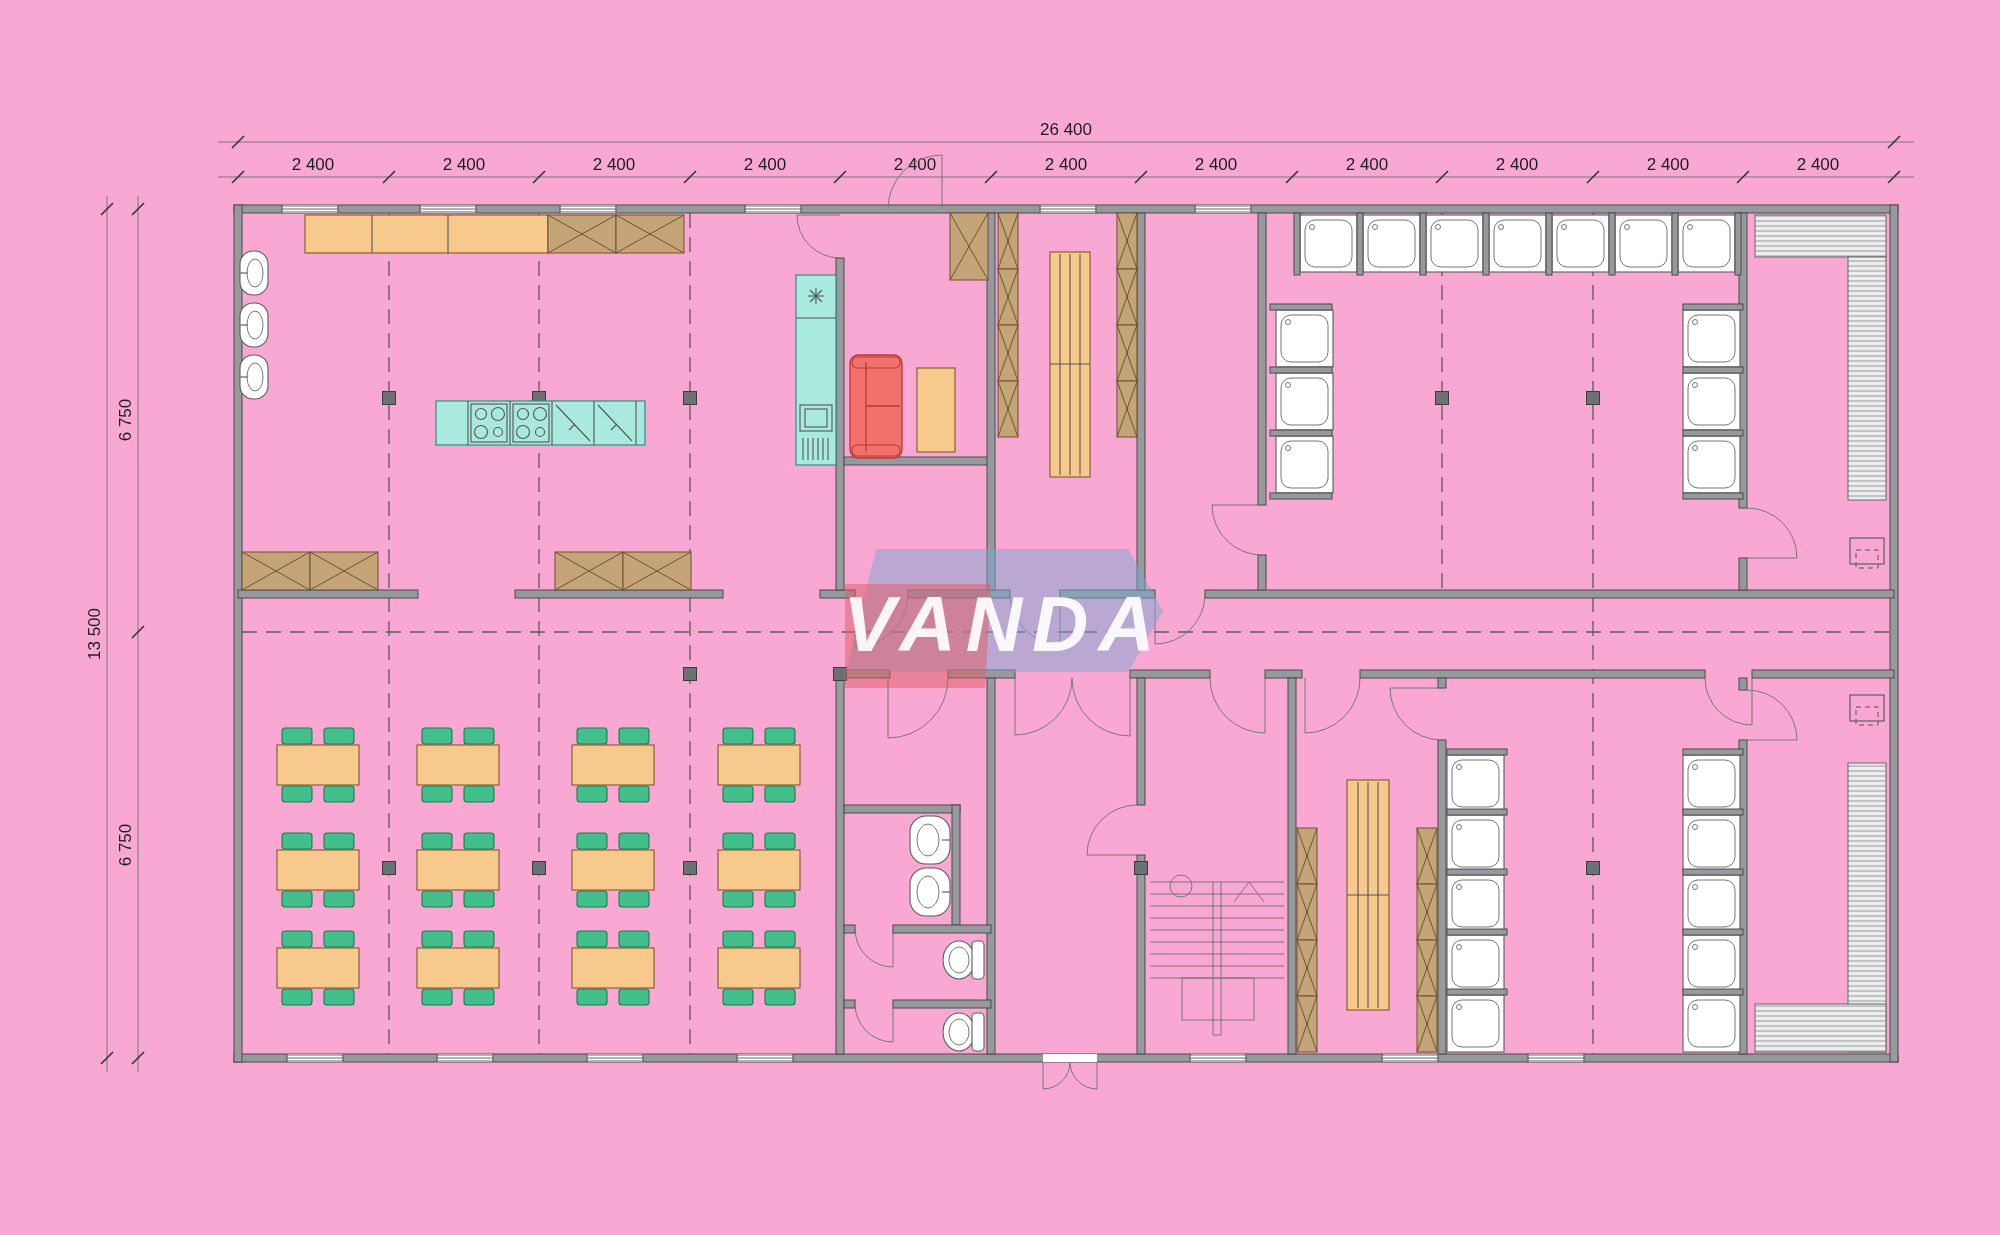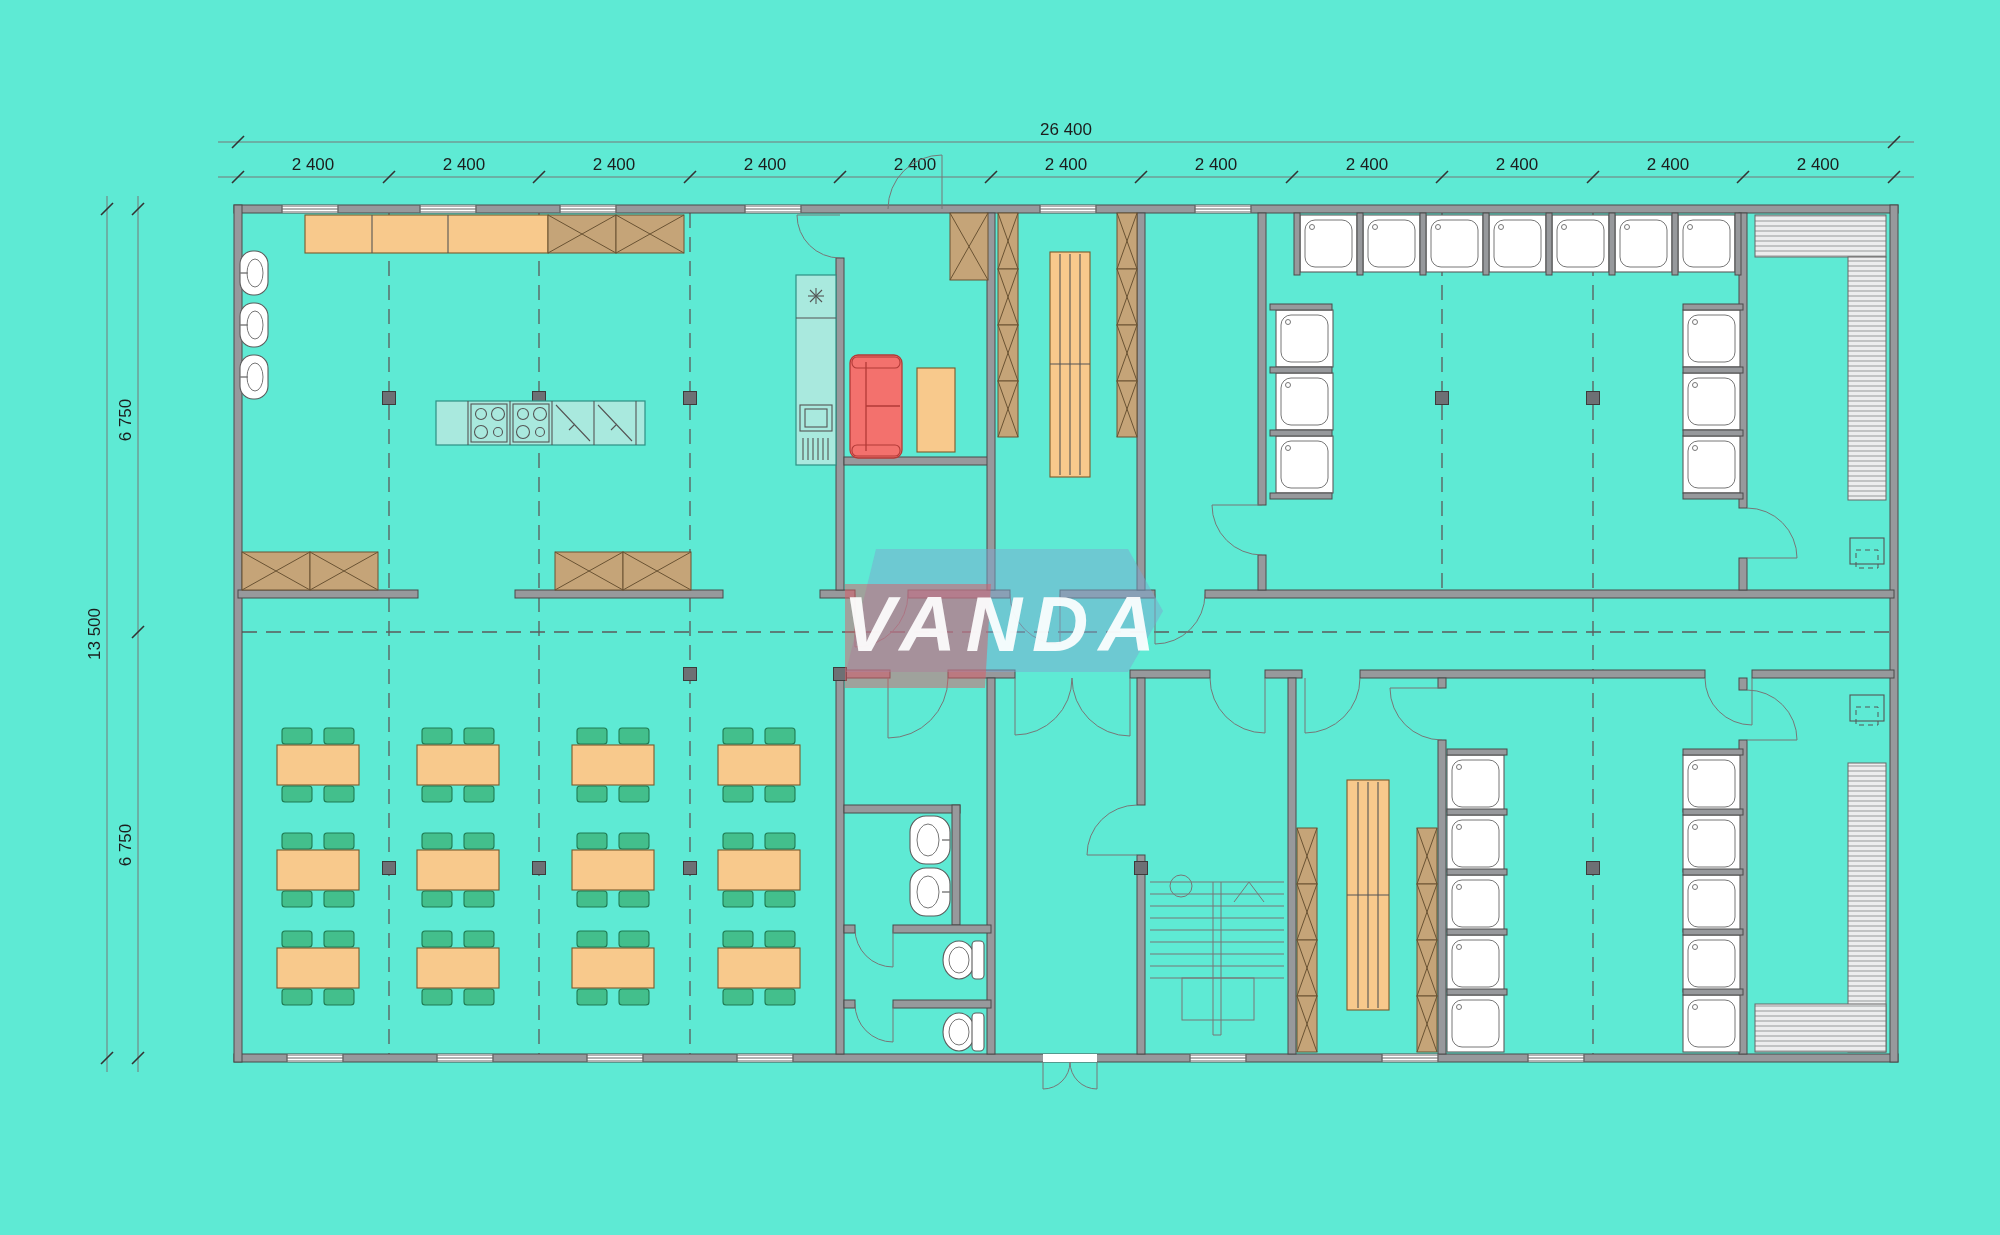--- a/index.html
+++ b/index.html
@@ -5,21 +5,21 @@
   :root{
     --wall:#97999C; --wo:#4a4a4a;
     --orange:#F8C98C; --oro:#7a5a2b;
     --green:#43BF8C; --gro:#1f7a52;
     --teal:#A9E9DE; --tlo:#2e8f84;
     --red:#F3716D;  --rdo:#b23a37;
     --brown:#C5A478;--bro:#6a5333;
     --ln:#555;
   }
   html,body{margin:0;padding:0;background:#ffffff;}
-  .page{width:2000px;height:1235px;position:relative;background:#5eead4;
+  .page{width:2000px;height:1235px;position:relative;background:#f9a8d4;
         font-family:"Liberation Sans", sans-serif;}
   svg text{font-family:"Liberation Sans", sans-serif;}
   .w   {fill:var(--wall);stroke:var(--wo);stroke-width:1;}
   .dim {stroke:#777;stroke-width:1;fill:none;}
   .tick{stroke:#333;stroke-width:1.6;}
   .lbl {font-size:17px;fill:#1d1d1d;}
   .ln  {stroke:var(--ln);stroke-width:1.1;fill:none;}
   .thin{stroke:#777;stroke-width:1;fill:none;}
   .dash{stroke:#5b5b5b;stroke-width:1.3;stroke-dasharray:15 9;fill:none;}
   .or  {fill:var(--orange);stroke:var(--oro);stroke-width:1.1;}

